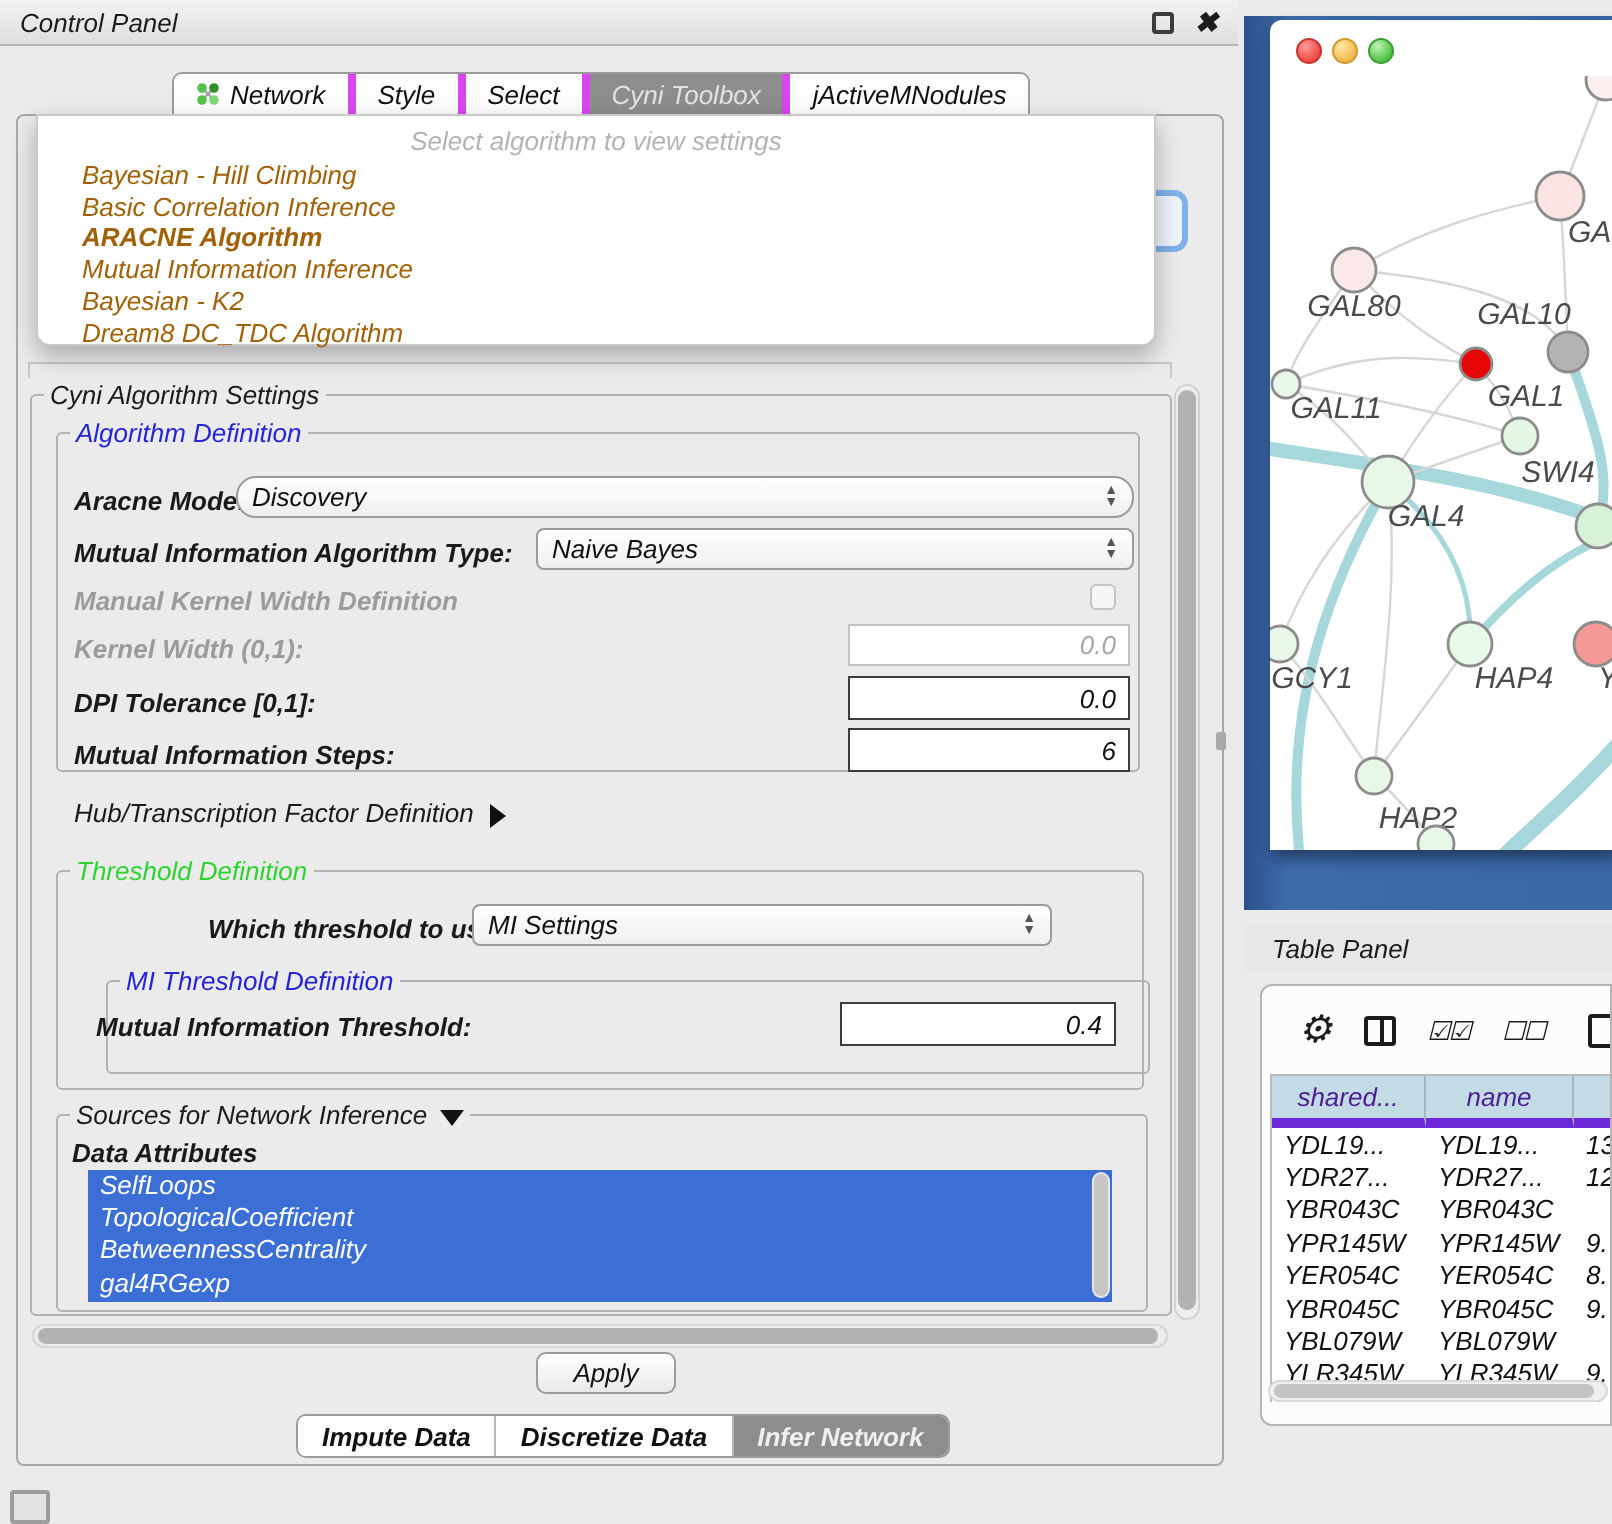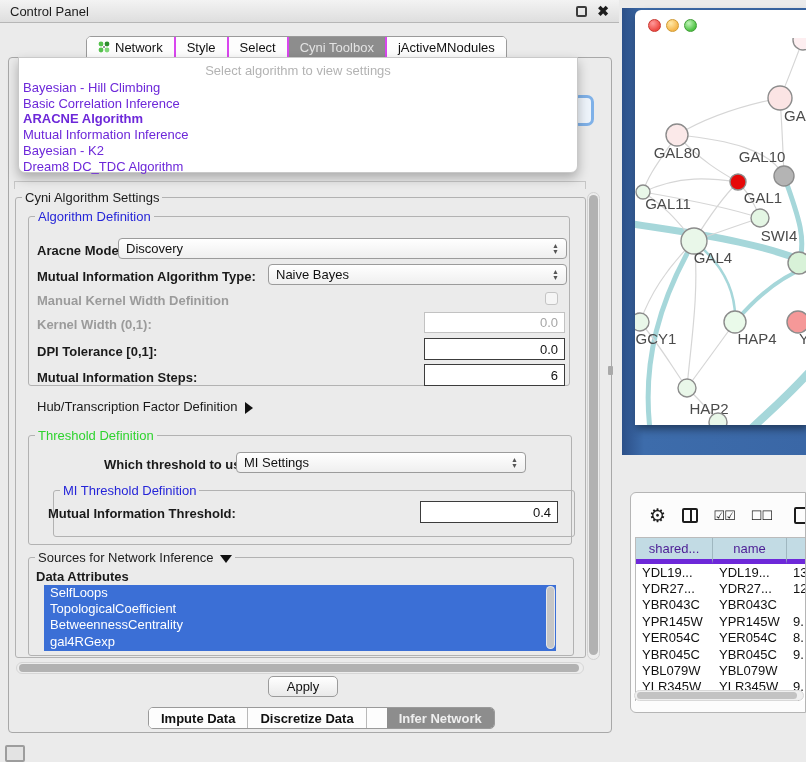--- a/index.html
+++ b/index.html
@@ -1,45 +1,45 @@
 <!DOCTYPE html>
 <html><head>
 <meta charset="utf-8">
 <style>
   * { margin:0; padding:0; box-sizing:border-box; }
   html,body { width:806px; height:762px; overflow:hidden; background:#ebebeb;
     font-family:"Liberation Sans", sans-serif; -webkit-font-smoothing:antialiased; }
   .abs { position:absolute; }
-  #stage { position:relative; width:652px; height:762px; }
+  #stage { position:relative; width:652px; height:762px;font-style:italic; }
 
   
   #titlebar { left:0; top:7; width:619px; height:23px;
     background:linear-gradient(#f3f3f3,#dedede); border-bottom:1px solid #b6b6b6;
     display:flex; align-items:center; padding:0 10px; font-size:13px; color:#1c1c1c; }
   #titlebar .spacer { flex:1; }
   .float-icon { width:11px; height:11px; border:2px solid #3c3c3c; border-radius:2px; margin-right:10px; }
   .close-icon { font-size:14px; font-weight:bold; color:#1c1c1c; line-height:1; }
 
   #outer-panel { left:8px; top:57px; width:604px; height:676px;
     background:#ebebeb; border:1px solid #a8a8a8; border-radius:4px; }
 
   
   #top-tabs { left:86px; top:36px; height:22px; display:flex; z-index:5;
     border:1px solid #9a9a9a; border-radius:5px 5px 0 0; overflow:hidden; background:#fdfdfd; }
   #top-tabs .tab { display:flex; align-items:center; gap:5px; padding:0 11px; font-size:13px;
-    color:#111; border-right:2px solid #d946ef; background:#fdfdfd; cursor:default; }
+    color:#111; border-right:4px solid #d946ef; background:#fdfdfd; cursor:default; }
   #top-tabs .tab:last-child { border-right:none; }
   #top-tabs .tab.sel { background:#8d8d8d; color:#e3e3e3; }
 
   
   #dropdown { left:18px; top:57px; width:560px; height:116px; background:#ffffff;
     border:1px solid #c9c9c9; border-radius:0 0 7px 7px; box-shadow:0 5px 12px rgba(0,0,0,.28);
     z-index:50; padding-top:3px; }
   #dd-prompt { text-align:center; color:#b3b3b3; font-size:13px; height:19px; line-height:19px; }
-  .dd-item { font-size:13px; color:#6d28d9; line-height:15.7px; padding-left:4px; white-space:nowrap; }
+  .dd-item { font-size:13px; color:#a16207; line-height:15.7px; padding-left:22px; white-space:nowrap; }
   .dd-item.sel { font-weight:bold; }
 
   
   #hidden-combo { left:572px; top:95px; width:22px; height:31px; border:3px solid #7fb1e8;
     border-radius:7px; background:#eef4fb; z-index:10; }
   #hidden-group-line { left:14px; top:181px; width:572px; height:8px;
     border:1px solid #c6c6c6; border-bottom:none; z-index:1; }
 
   fieldset { position:absolute; border:1px solid #b2b2b2; border-radius:3px; }
   legend { font-size:13px; padding:0 3px; margin-left:6px; white-space:nowrap; }
@@ -90,21 +90,21 @@
 
   #apply-btn { left:268px; top:676px; width:70px; height:21px;
     background:linear-gradient(#ffffff,#e9e9e9); border:1px solid #9b9b9b; border-radius:5px;
     font-size:13px; color:#111; display:flex; align-items:center; justify-content:center; }
 
   #bottom-tabs { left:148px; top:707px; height:22px; display:flex; z-index:5;
     border:1px solid #9a9a9a; border-radius:5px; overflow:hidden; background:#fdfdfd; }
   #bottom-tabs .tab { display:flex; align-items:center; padding:0 12px; font-size:13px;
     color:#111; border-right:1px solid #b9b9b9; background:#fdfdfd; font-weight:bold; }
   #bottom-tabs .tab:last-child { border-right:none; }
-  #bottom-tabs .tab.sel { background:#8d8d8d; color:#efefef;margin-left:20px; }
+  #bottom-tabs .tab.sel { background:#8d8d8d; color:#efefef; }
 
   #corner-icon { left:5px; top:745px; width:20px; height:17px; border:2px solid #9d9d9d;
     background:#e3e3e3; border-radius:2px; }
   #splitter-dot { left:608px; top:366px; width:5px; height:9px; background:#a9a9a9;
     border-radius:1px; }
 
   
   #net-frame { left:622px; top:8px; width:184px; height:447px;
     background:linear-gradient(to right,#2c5088,#3d6cab 12%,#3a67a6); }
   #net-window { left:635px; top:10px; width:171px; height:415px; background:#ffffff;
@@ -186,21 +186,21 @@
 
   <fieldset style="left:15px; top:190px; width:571px; height:468px; background:#ebebeb;">
     <legend class="black">Cyni Algorithm Settings</legend>
   </fieldset>
 
   <fieldset style="left:28px; top:209px; width:542px; height:177px;">
     <legend class="blue">Algorithm Definition</legend>
   </fieldset>
 
   <span class="lbl" style="left:37px; top:243px;">Aracne Mode:</span>
-  <div class="combo" style="left:118px; top:238px; width:449px; height:21px;">
+  <div class="combo" style="left:118px; top:238px; width:449px; height:21px;border-radius:10px;">
     <span>Discovery</span>
     <span class="arrows">▲<br>▼</span>
   </div>
 
   <span class="lbl" style="left:37px; top:269px;">Mutual Information Algorithm Type:</span>
   <div class="combo" style="left:268px; top:264px; width:299px; height:21px;">
     <span>Naive Bayes</span>
     <span class="arrows">▲<br>▼</span>
   </div>
 
@@ -343,20 +343,23 @@
         <circle cx="735" cy="322" r="11" fill="#eafaea" stroke="#8c8c8c" stroke-width="1.4"></circle>
         <text x="757" y="344" text-anchor="middle" font-size="15" fill="#4b4b4b" font-family="&quot;Liberation Sans&quot;, sans-serif">HAP4</text>
         <circle cx="798" cy="322" r="11" fill="#f59898" stroke="#8c8c8c" stroke-width="1.4"></circle>
         <text x="799" y="344" text-anchor="start" font-size="15" fill="#4b4b4b" font-family="&quot;Liberation Sans&quot;, sans-serif">Y</text>
         <circle cx="687" cy="388" r="9" fill="#e9f7e9" stroke="#8c8c8c" stroke-width="1.4"></circle>
         <text x="709" y="414" text-anchor="middle" font-size="15" fill="#4b4b4b" font-family="&quot;Liberation Sans&quot;, sans-serif">HAP2</text>
         <circle cx="718" cy="422" r="9" fill="#e9f7e9" stroke="#8c8c8c" stroke-width="1.4"></circle>
       </svg>
   </div>
 
+  <div id="table-title" class="abs">
+    <span>Table Panel</span>
+  </div>
 
   <div id="table-box" class="abs">
     <div id="tbl-toolbar">
       <span class="gear-glyph">⚙</span>
       <span class="cols-glyph"></span>
       <span class="chk-glyph">☑☑</span>
       <span class="chk-glyph">☐☐</span>
       <span class="doc-glyph"></span>
     </div>
     <div id="tbl-grid">

